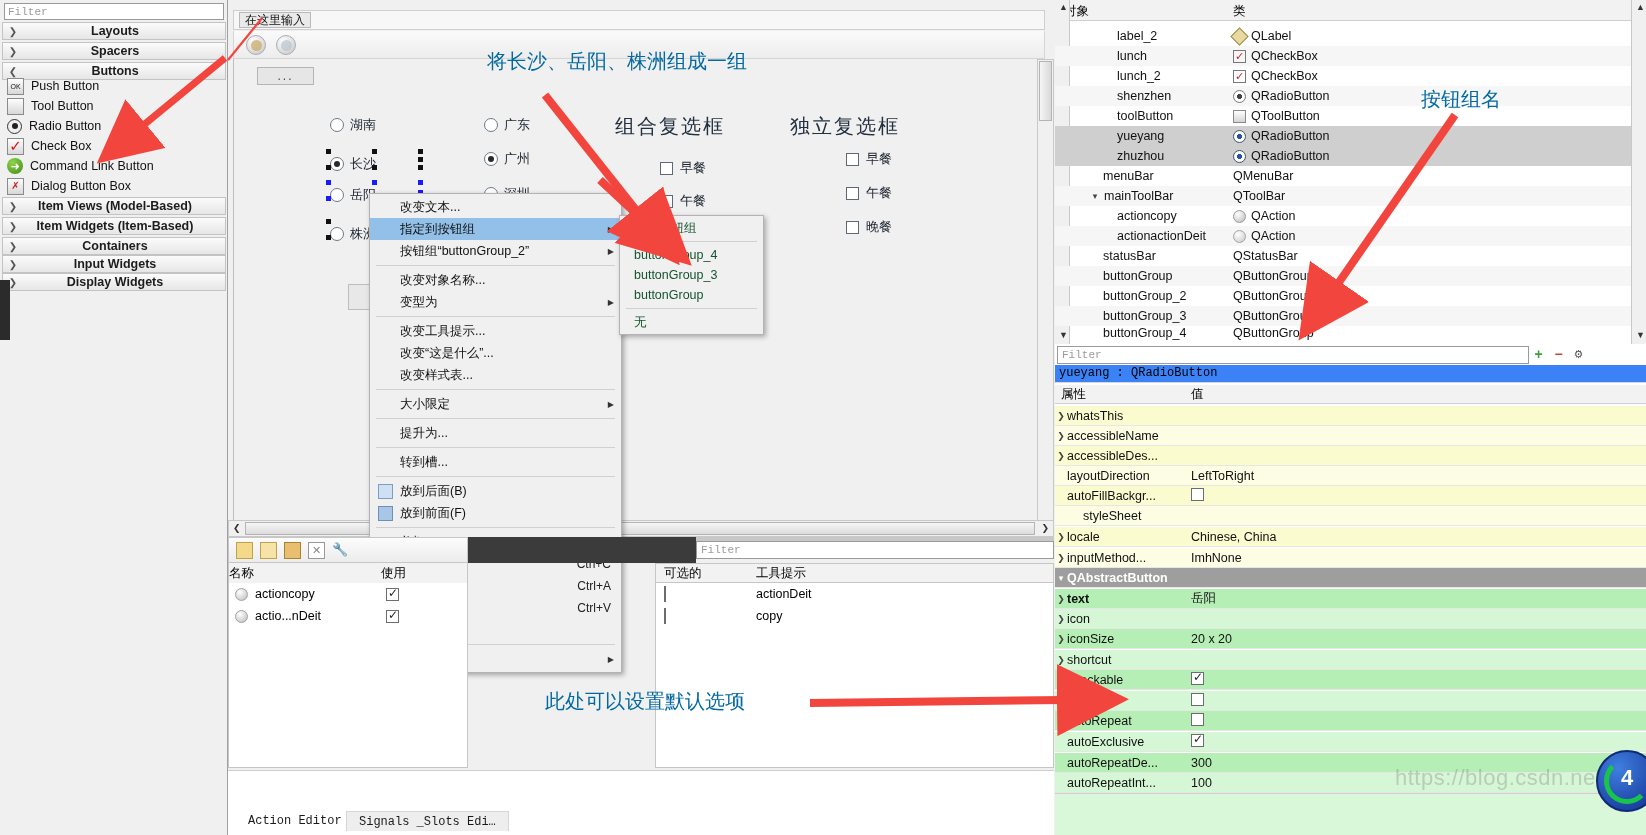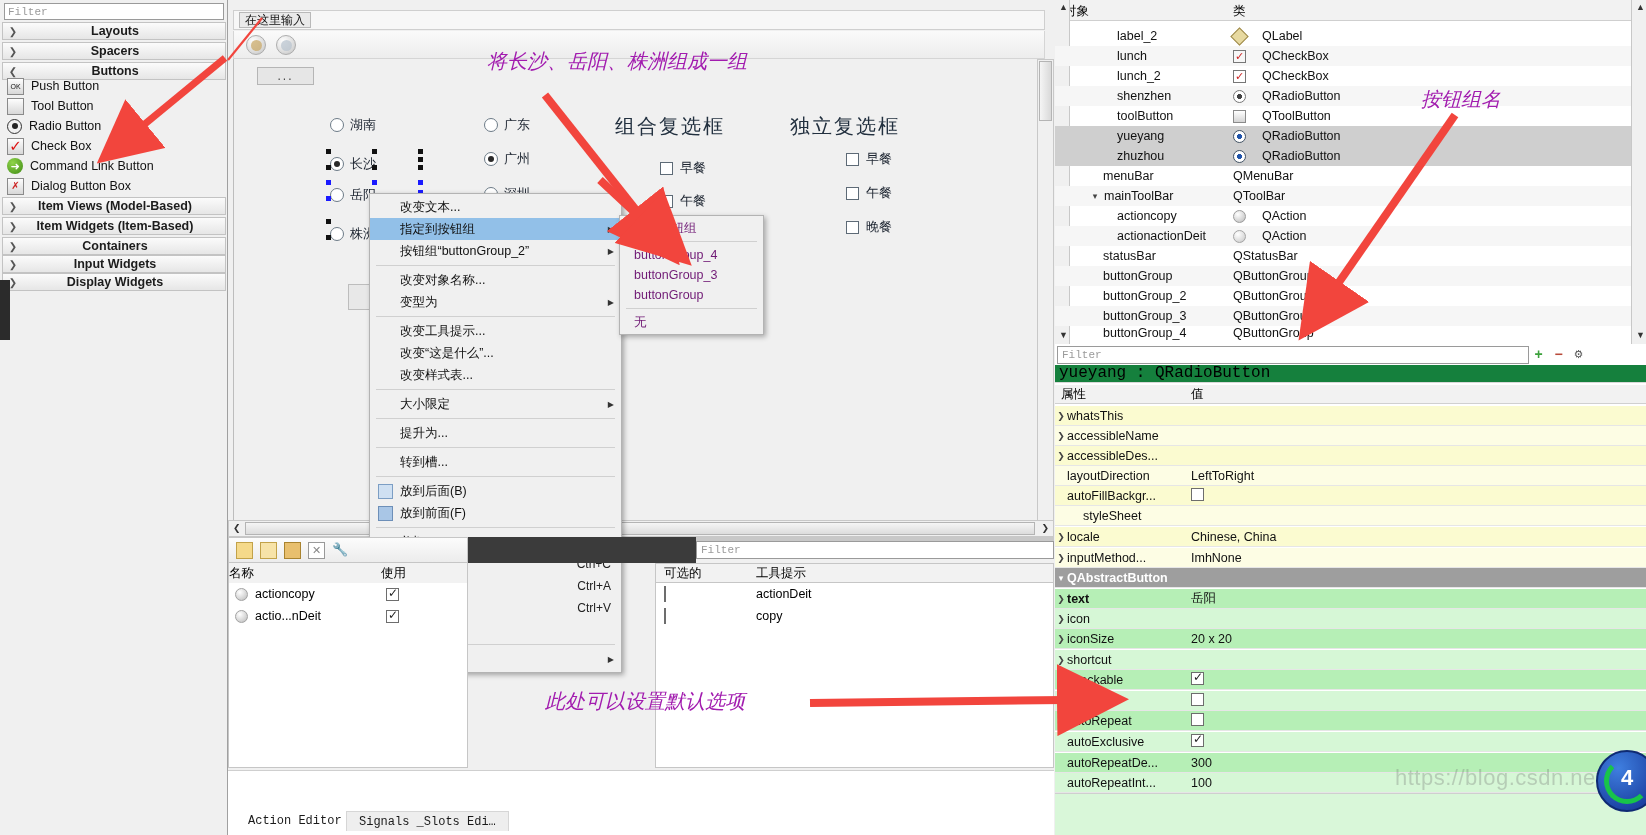--- a/index.html
+++ b/index.html
@@ -85,21 +85,21 @@
   .mi.hl { background:#92c0e8; }
   .mi .sub { position:absolute; right:7px; font-size:8px; color:#333; }
   .mi .sc { position:absolute; right:10px; font-size:12px; color:#222;
             font-family:"Liberation Sans",sans-serif; }
   .mi .mico { position:absolute; left:8px; width:15px; height:15px; }
   .msep { height:1px; background:#d0d0d0; margin:3px 6px; }
 
   #submenu { left:619px; top:215px; width:145px; background:#f0f0f0;
              border:1px solid #b3b3b3; box-shadow:2px 2px 5px rgba(0,0,0,.3); padding:2px 0;}
   .smi { height:20px; display:flex; align-items:center; padding-left:14px;
-         font-size:12.5px; color:#701a75; }
+         font-size:12.5px; color:#14532d; }
 
   
   #ae-tabsbar { left:228px; top:537px; width:468px; height:17px; background:#3b3b3b; }
   #ae-toolbar { left:228px; top:537px; width:240px; height:26px;
                 background:linear-gradient(to bottom,#fcfcfc,#ececec);
                 border:1px solid #c6c6c6; display:flex; align-items:center; gap:7px; padding-left:7px;}
   .ae-ic { width:17px; height:17px; position:relative; }
   #ae-head { left:228px; top:563px; width:240px; height:20px; background:#f2f2f2;
              border-left:1px solid #c6c6c6; border-right:1px solid #c6c6c6;
              display:flex; align-items:center; font-size:12.5px; }
@@ -138,55 +138,55 @@
   #oi { left:1055px; top:0; width:591px; height:344px; background:#fff; }
   #oi-head { position:absolute; left:1055px; top:0; width:591px; height:21px;
              background:#f2f2f2; border-bottom:1px solid #cfcfcf; }
   .oi-col1 { position:absolute; left:1064px; top:3px; font-size:12.5px; }
   .oi-col2 { position:absolute; left:1233px; top:3px; font-size:12.5px; }
   .oi-row { position:absolute; left:1055px; width:576px; height:20px; display:flex;
             align-items:center; font-size:12.5px; color:#111; }
   .oi-row.alt { background:#f6f6f6; }
   .oi-row.sel { background:#cfcfcf; }
   .oi-name { width:178px; display:flex; align-items:center; }
-  .oi-cls  { display:flex; align-items:center; gap:16px; }
+  .oi-cls  { display:flex; align-items:center; gap:5px; }
   .tiny-ico { width:13px; height:13px; display:inline-block; flex:0 0 auto; }
   .exp { width:12px; text-align:center; font-size:9px; color:#444; }
   #oi-vsb { position:absolute; left:1631px; top:0; width:15px; height:344px;
             background:#f0f0f0; border-left:1px solid #c8c8c8;}
   #oi-left-vsb { position:absolute; left:1055px; top:0; width:15px; height:344px;
             background:#f0f0f0; border-right:1px solid #c8c8c8; }
 
   
   #pe-filter { position:absolute; left:1057px; top:346px; width:472px; height:18px;
                background:#fff; border:1px solid #9a9a9a; color:#9b9b9b;
                font-family:"Liberation Mono","DejaVu Sans Mono",monospace; font-size:11px;
                padding:1px 4px; line-height:15px;}
   .pe-btn { position:absolute; top:346px; width:17px; height:18px; text-align:center;
             font-size:14px; line-height:16px; font-weight:700; }
   #pe-obj { position:absolute; left:1055px; top:365px; width:591px; height:18px;
-            background:#15803d; font-family:"Liberation Mono","DejaVu Sans Mono",monospace;
-            font-size:16px; padding-left:4px; line-height:17px; border-bottom:1px solid #d8d8d8;}
+            background:#3b82f6; font-family:"Liberation Mono","DejaVu Sans Mono",monospace;
+            font-size:12px; padding-left:4px; line-height:17px; border-bottom:1px solid #d8d8d8;}
   #pe-hdr { position:absolute; left:1055px; top:385px; width:591px; height:19px;
             background:#f2f2f2; display:flex; align-items:center; font-size:12.5px;
             border-bottom:1px solid #d0d0d0;font-family:Liberation Serif, serif;}
   .pe-row { position:absolute; left:1055px; width:591px; height:20px; display:flex;
             align-items:center; font-size:12.5px; color:#111; border-bottom:1px solid #e6e6e6;}
   .pe-row .k { width:128px; display:flex; align-items:center; }
   .pe-row .v { padding-left:8px; flex:1; }
   .pe-row.y1 { background:#fbfbd0; } .pe-row.y2 { background:#fdfde4; }
   .pe-row.g1 { background:#b6efb6; } .pe-row.g2 { background:#d6f7d6; }
   .pe-row.grp { background:#9e9e9e; color:#fff; font-weight:700; }
   .pchk { width:13px; height:13px; border:1px solid #6d6d6d; background:#fff;
           position:relative; display:inline-block;}
   .pchk.on::after{ content:"✓"; position:absolute; left:1px; top:-3px; font-size:12px; color:#222;}
 
   
-  .anno { position:absolute; color:#a21caf; font-size:20px; font-weight:500;
-          font-family:"DejaVu Sans",sans-serif; white-space:nowrap;font-style:italic; }
+  .anno { position:absolute; color:#0369a1; font-size:20px; font-weight:500;
+          font-family:"DejaVu Sans",sans-serif; white-space:nowrap; }
 
   #watermark { position:absolute; left:1395px; top:765px; font-size:22px;
                color:rgba(110,110,110,.30); font-family:"Liberation Sans",sans-serif;
                white-space:nowrap; letter-spacing:.5px;}
   #logo { position:absolute; left:1596px; top:750px; width:62px; height:62px;
           border-radius:50%; background:radial-gradient(circle at 35% 28%,#3f7fe0,#1a3fa0 78%);
           border:2px solid #0e2a73;}
   #logo .ring { position:absolute; left:6px; top:6px; width:46px; height:46px;
           border-radius:50%; border:5px solid #18c44a; border-top-color:transparent;
           border-right-color:transparent; }

